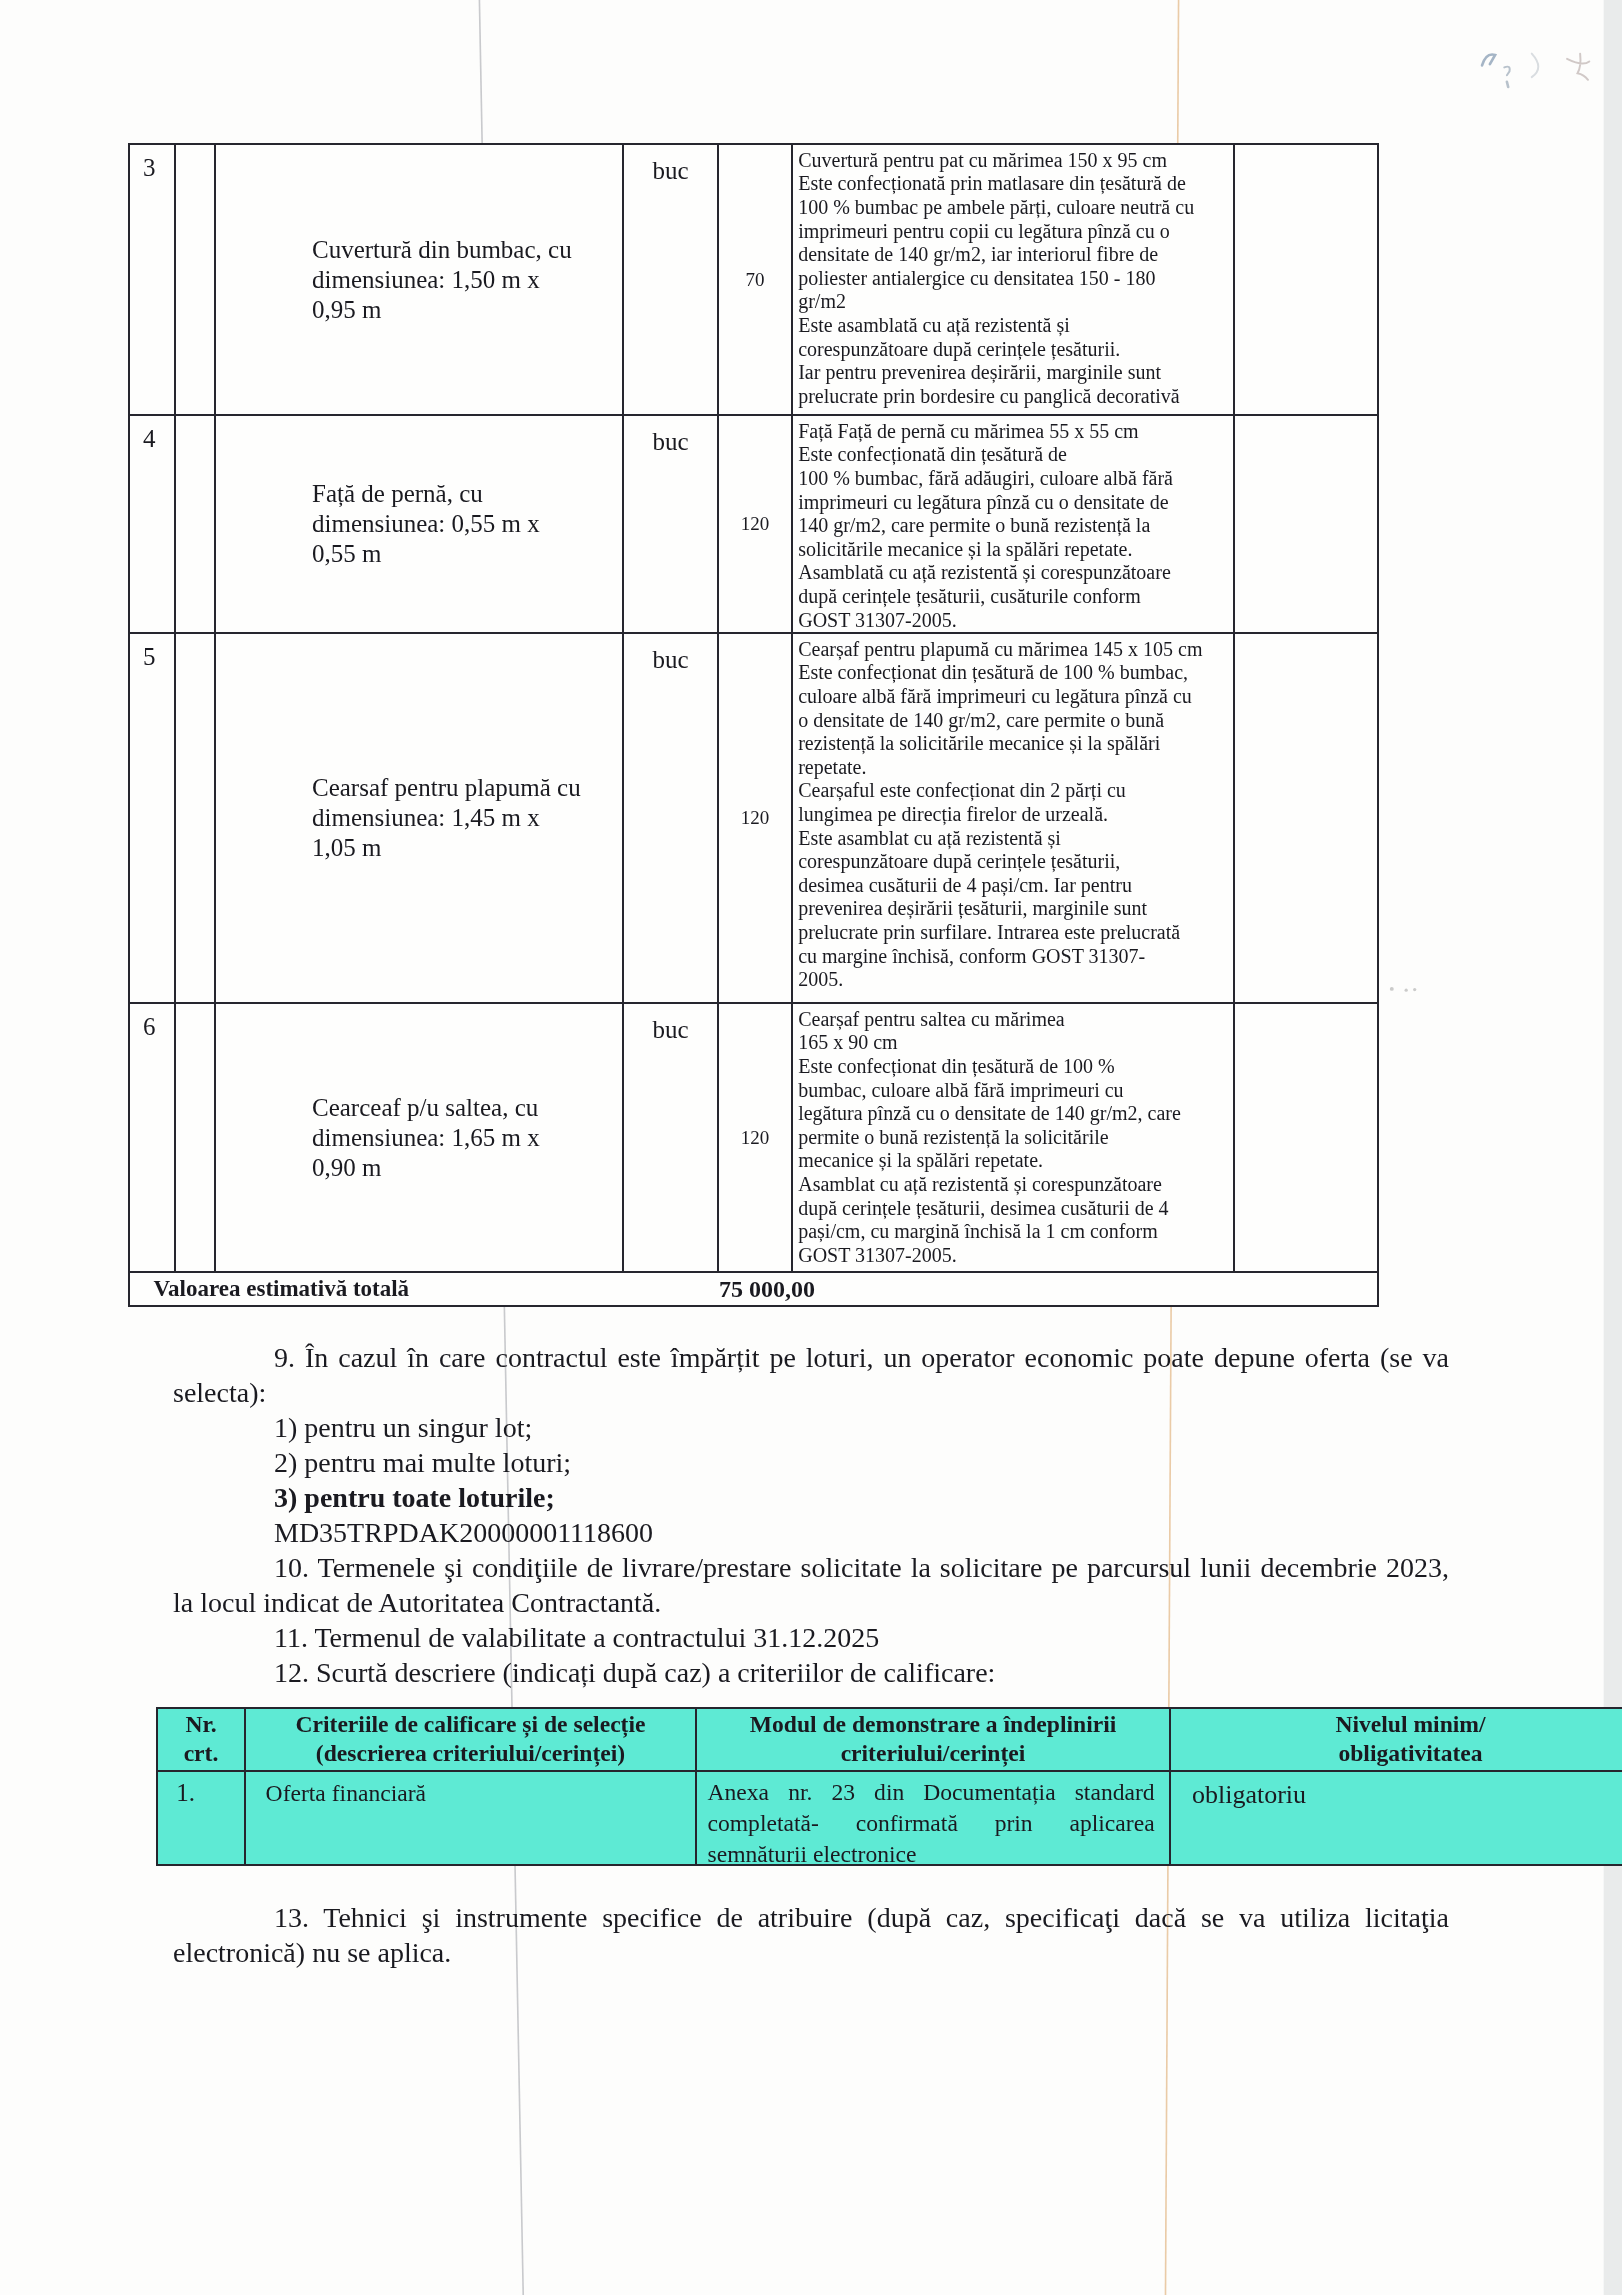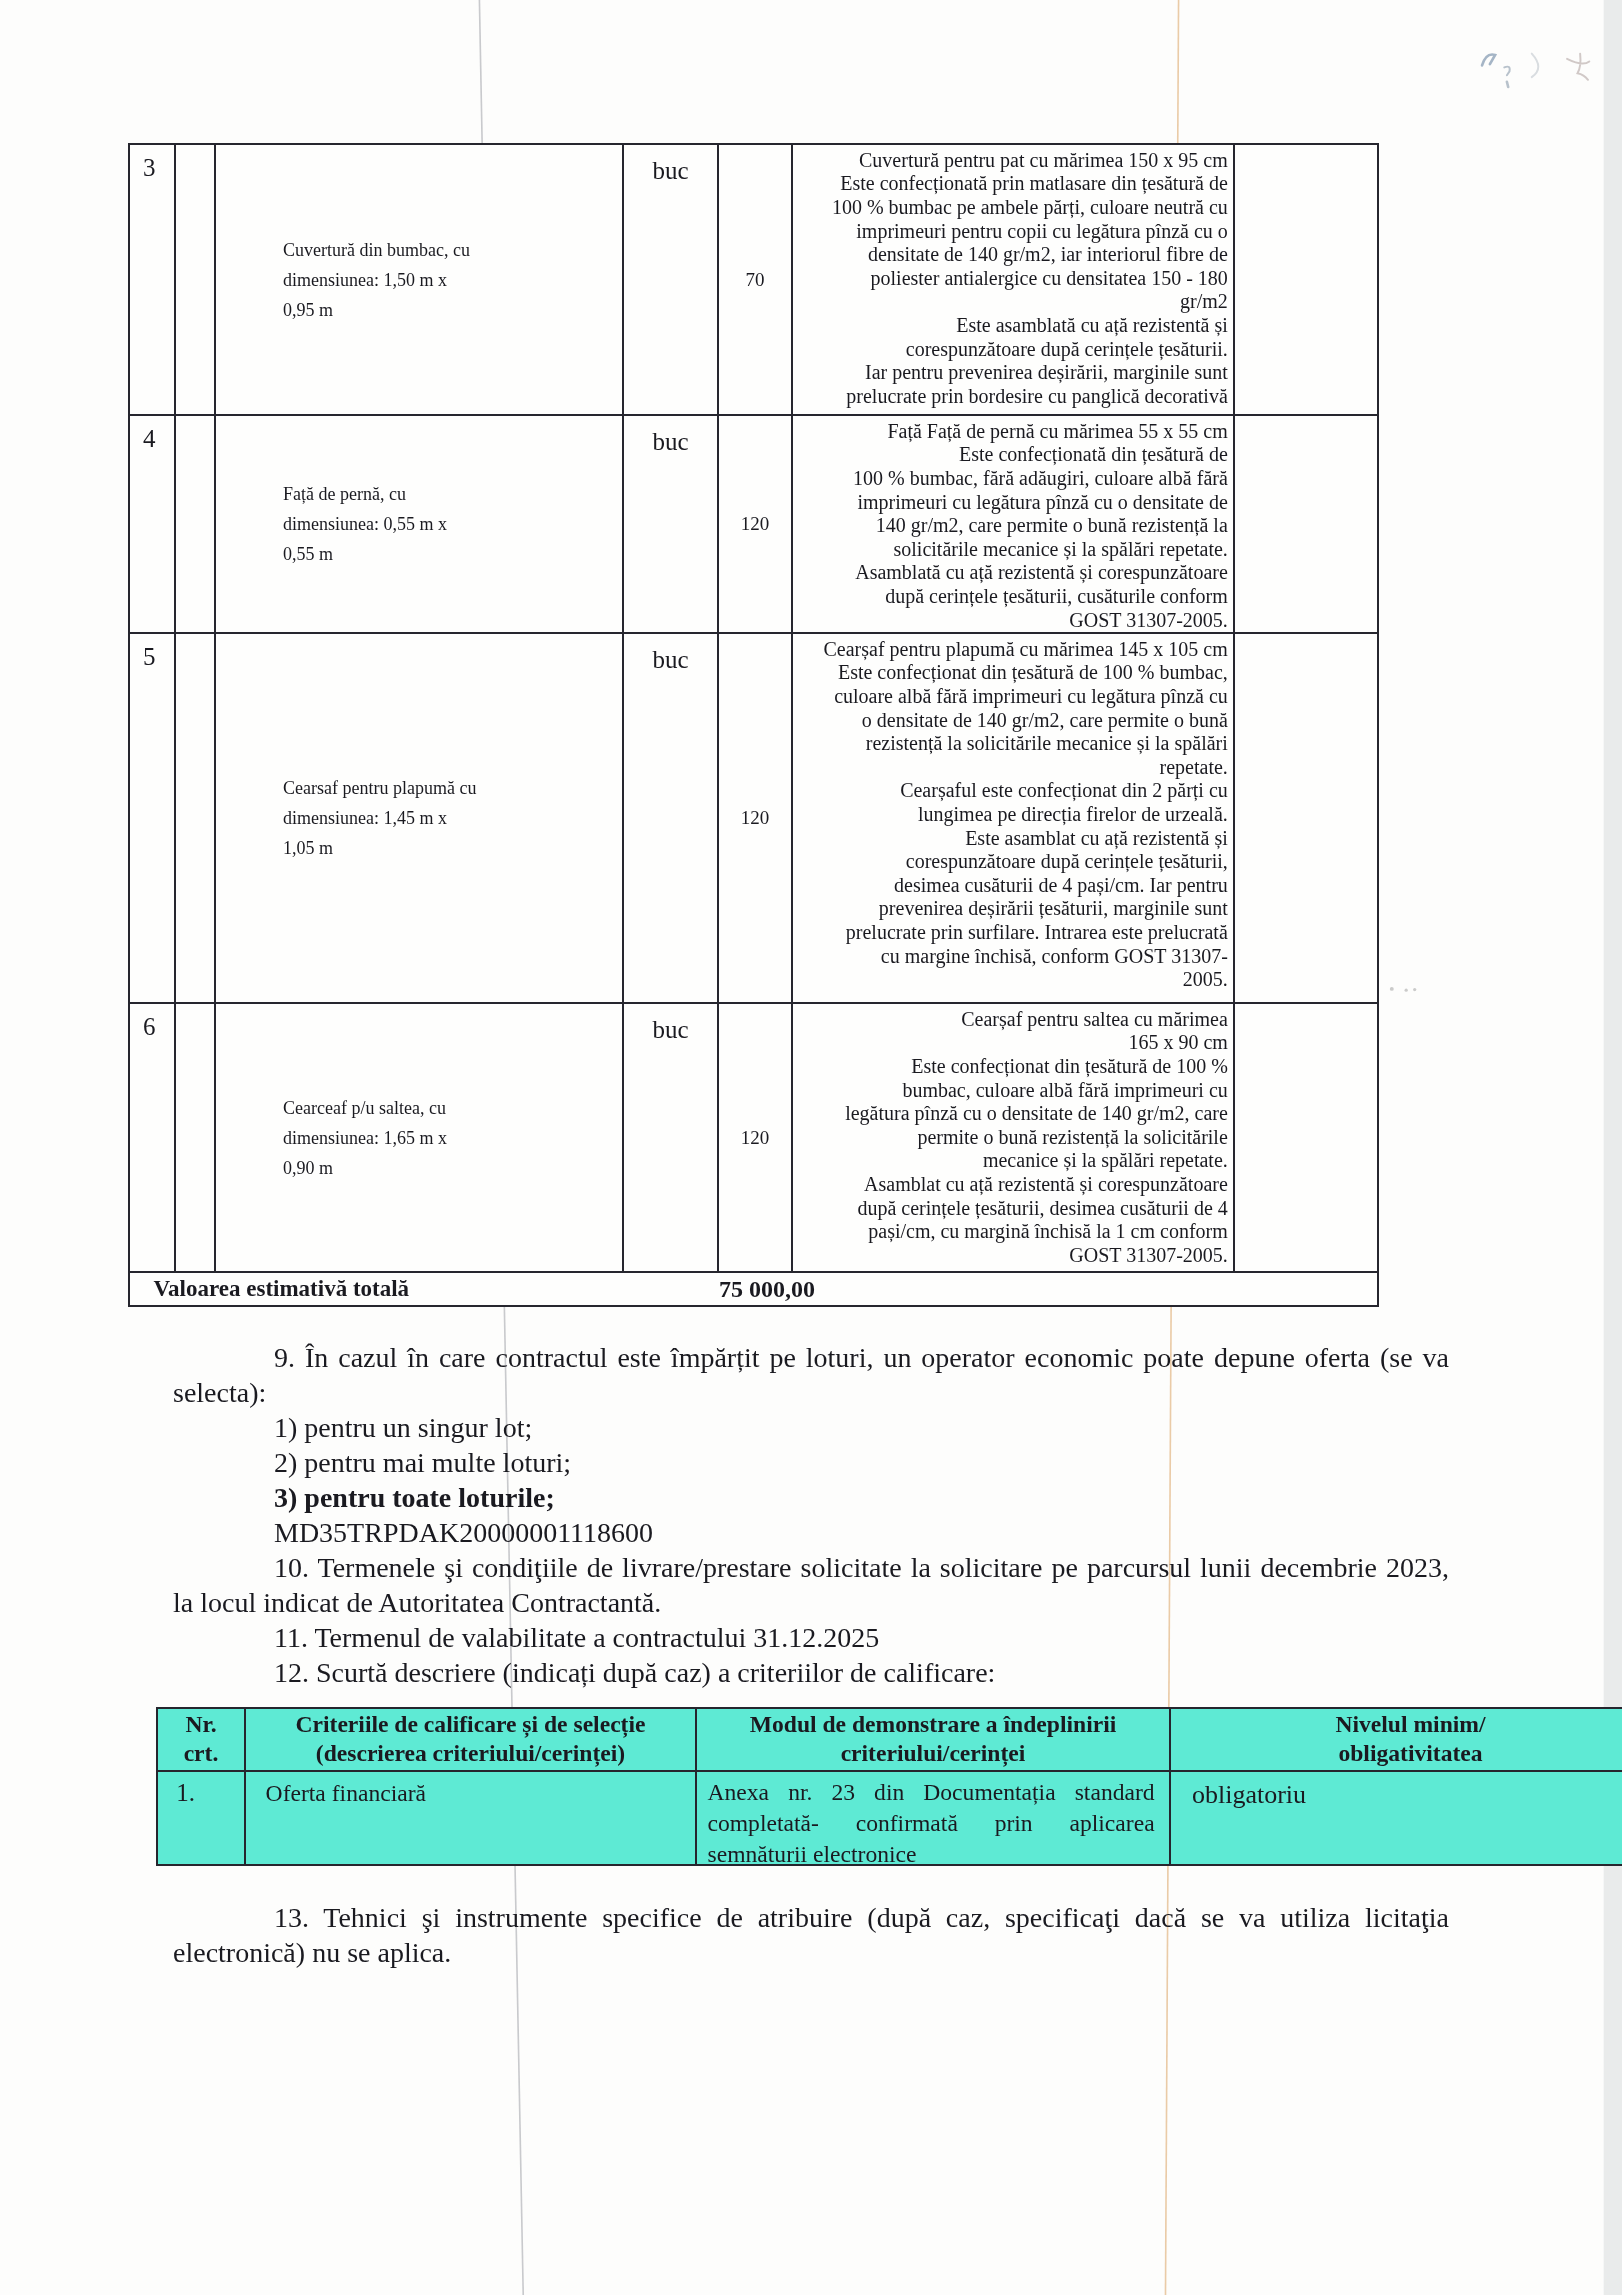--- a/index.html
+++ b/index.html
@@ -17,24 +17,24 @@
     width:1251px;box-sizing:border-box;
     border:2.6px solid #26262e;
     display:grid;
     grid-template-columns:46px 40px 408px 95px 74px 442px 1fr;
     grid-template-rows:271px 218px 370px 269px 32px;
     background:#fefefd;
   }
   .cell{box-sizing:border-box;border-right:2px solid #26262e;border-bottom:2px solid #26262e;}
   .no-r{border-right:none;}
   .c-nr{font-size:25px;padding:9.2px 0 0 13px;}
-  .c-item{display:flex;align-items:center;padding-left:67px;font-size:18px;line-height:30px;white-space:pre-line;}
+  .c-item{display:flex;align-items:center;padding-left:96px;font-size:25px;line-height:30px;white-space:pre-line;}
   .c-unit{text-align:center;padding-top:11.8px;font-size:25px;}
   .c-qty{display:flex;align-items:center;justify-content:center;font-size:19px;}
-  .c-spec{padding:3.9px 5.2px 0 5.2px;font-size:20px;line-height:23.6px;text-align:right;white-space:pre-line;}
+  .c-spec{padding:3.9px 5.2px 0 5.2px;font-size:20px;line-height:23.6px;text-align:left;white-space:pre-line;}
   .c-empty{}
   .total-row{grid-column:1 / -1;position:relative;border-bottom:none;}
   .total-label{position:absolute;left:23.6px;top:50%;transform:translateY(-50%);font-weight:bold;font-size:23px;}
   .total-value{position:absolute;left:589px;width:458px;top:50%;transform:translateY(-50%);font-weight:bold;font-size:24px;text-align:left;}
   
   .paras{
     position:absolute;left:173px;top:1340px;width:1276px;
     font-size:28px;line-height:35px;
   }
   .para{text-align:justify;text-indent:101px;font-family:Liberation Serif, serif;}

